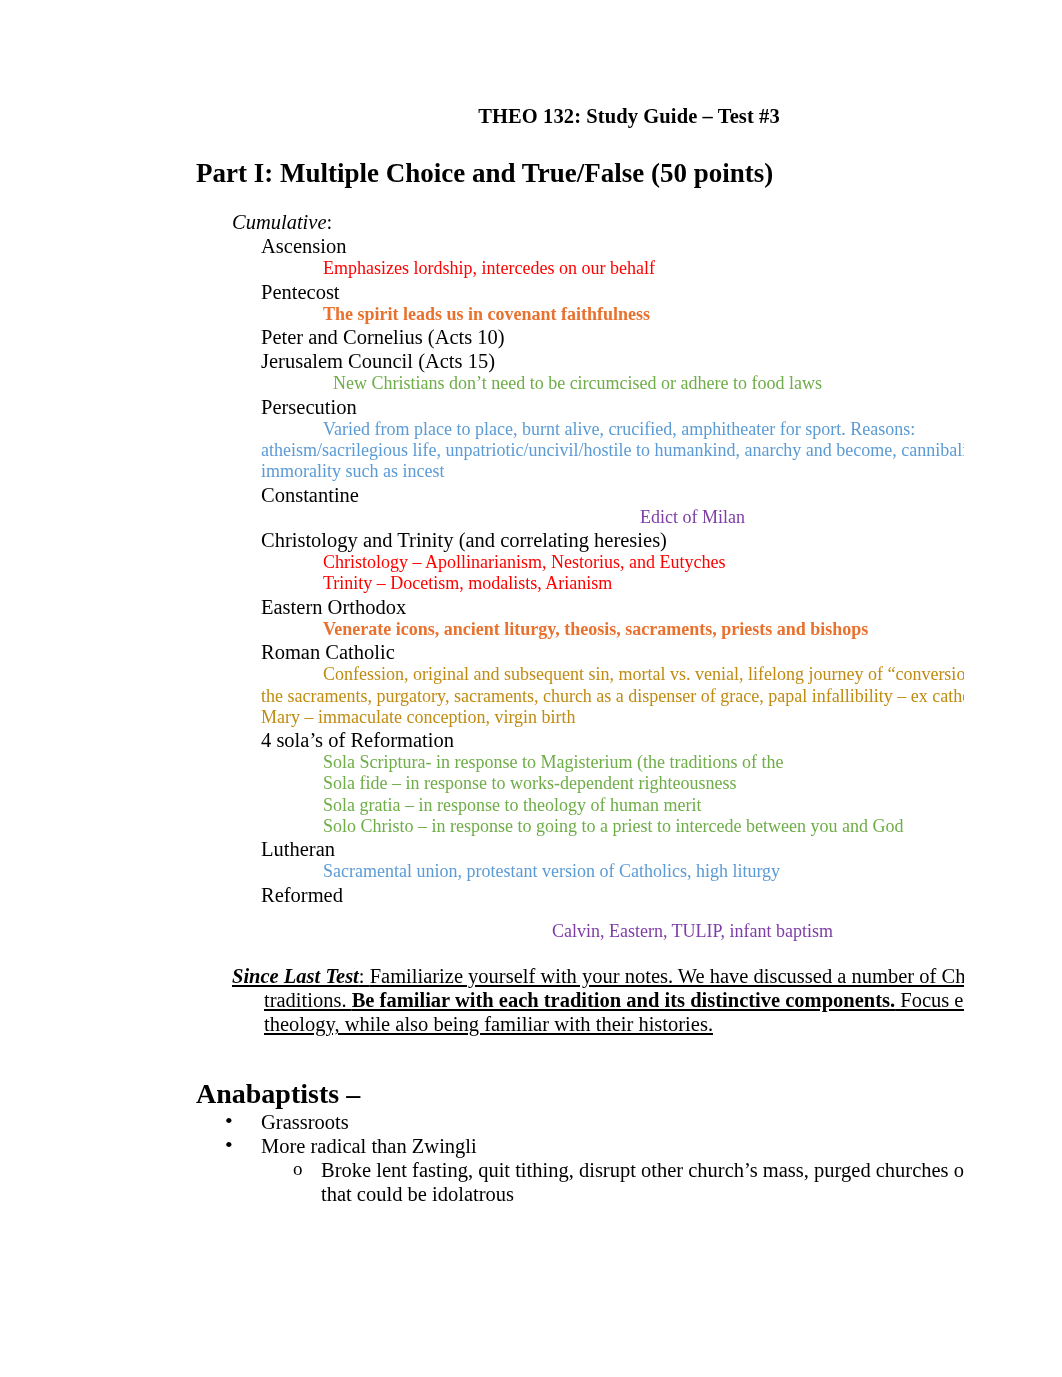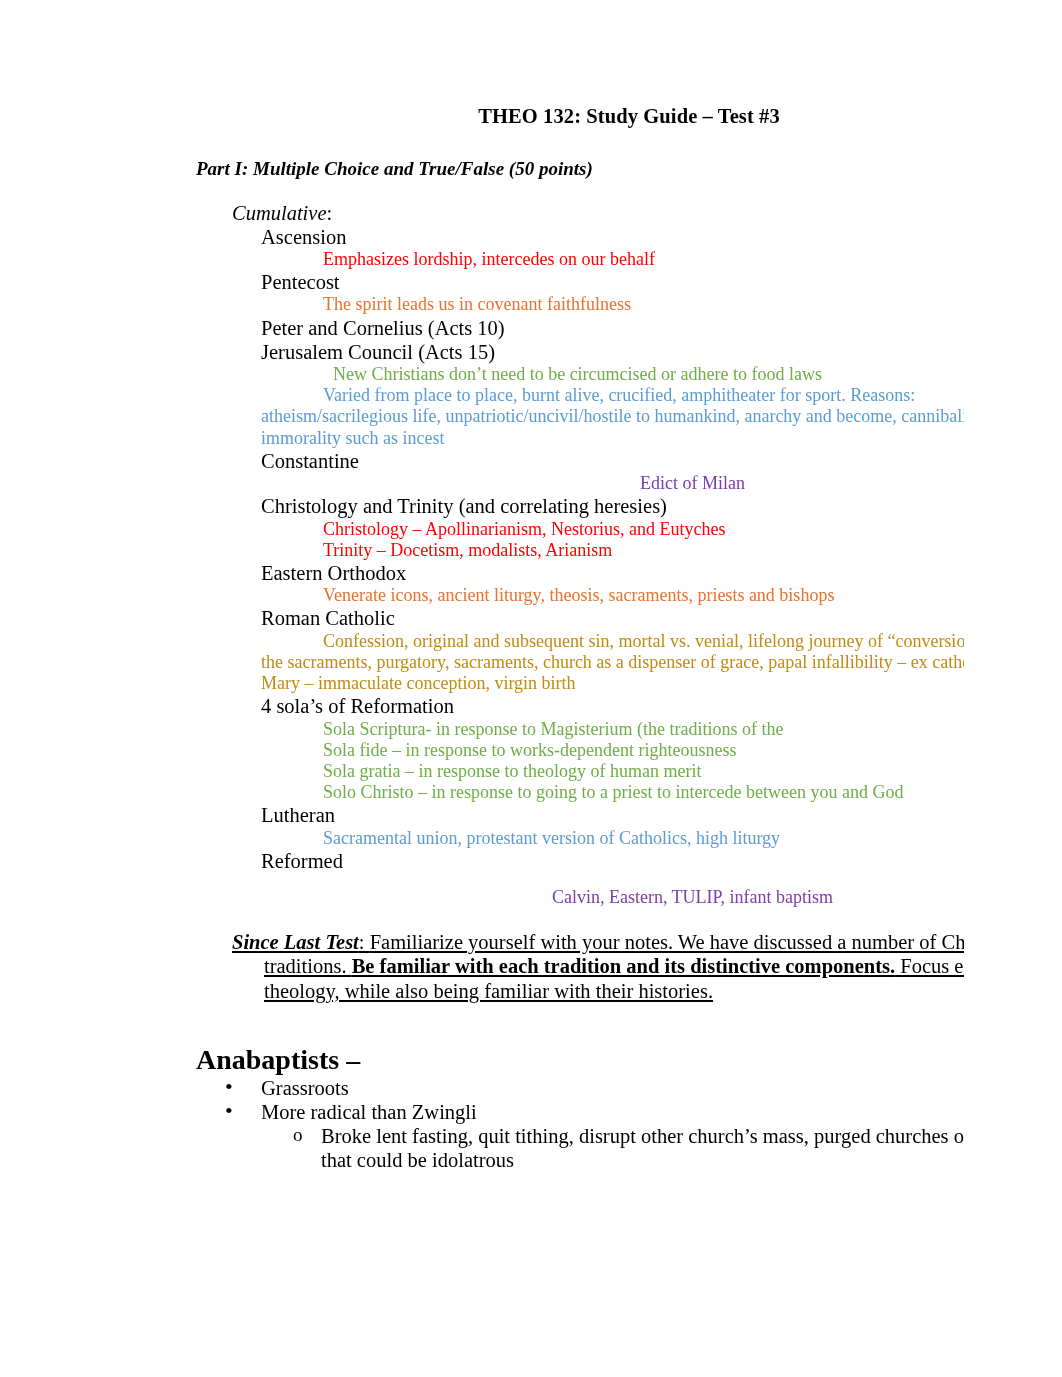--- a/index.html
+++ b/index.html
@@ -33,25 +33,24 @@
   .doc-title {
     font-size: 20.5px;
     font-weight: bold;
     text-align: center;
     line-height: 1.18;
     margin: 0 0 30px 0;
     letter-spacing: 0.1px;
   }
 
   .section-heading {
-    font-size: 19px;
+    font-size: 27px;
     font-weight: bold;
     line-height: 1.18;
     margin: 0 0 20px 0;
-    font-style: italic;
   }
 
   
   .outline {
     margin: 0;
     padding: 0;
   }
   .lvl-1 {
     
     margin-left: 36px;
@@ -141,21 +140,21 @@
   ul.bl2 > li > .obullet {
     position: absolute;
     left: -28px;
     top: 0;
     font-size: 19px;
     line-height: 1.18;
   }
   ul.bl2 > li > .txt { display: block; }
 
   .c-red    { color: #FF0000; }
-  .c-orange { color: #E8712E; }
+  .c-orange { color: #E8712E; font-weight: bold; }
   .c-gold   { color: #C08B11; }
   .c-green  { color: #6EAD47; }
   .c-blue   { color: #5B9BD5; }
   .c-purple { color: #7D3CA6; text-align: center; }
 </style>
 </head>
 <body>
 
 <div class="page">
   <div class="doc-body">
@@ -174,20 +173,21 @@
         <div class="note c-red">Emphasizes lordship, intercedes on our behalf</div>
 
         <div class="topic">Pentecost</div>
         <div class="note c-orange">The spirit leads us in covenant faithfulness</div>
 
         <div class="topic">Peter and Cornelius (Acts 10)</div>
 
         <div class="topic">Jerusalem Council (Acts 15)</div>
         <div class="note c-green extra-indent">New Christians don’t need to be circumcised or adhere to food laws</div>
 
+        <div class="topic">Persecution</div>
         <div class="note c-blue">Varied from place to place, burnt alive, crucified, amphitheater for sport. Reasons: atheism/sacrilegious life, unpatriotic/uncivil/hostile to humankind, anarchy and become, cannibalism, immorality such as incest</div>
 
         <div class="topic">Constantine</div>
         <div class="note c-purple">Edict of Milan</div>
 
         <div class="topic">Christology and Trinity (and correlating heresies)</div>
         <div class="note c-red">Christology – Apollinarianism, Nestorius, and Eutyches</div>
         <div class="note c-red">Trinity – Docetism, modalists, Arianism</div>
 
         <div class="topic">Eastern Orthodox</div>

